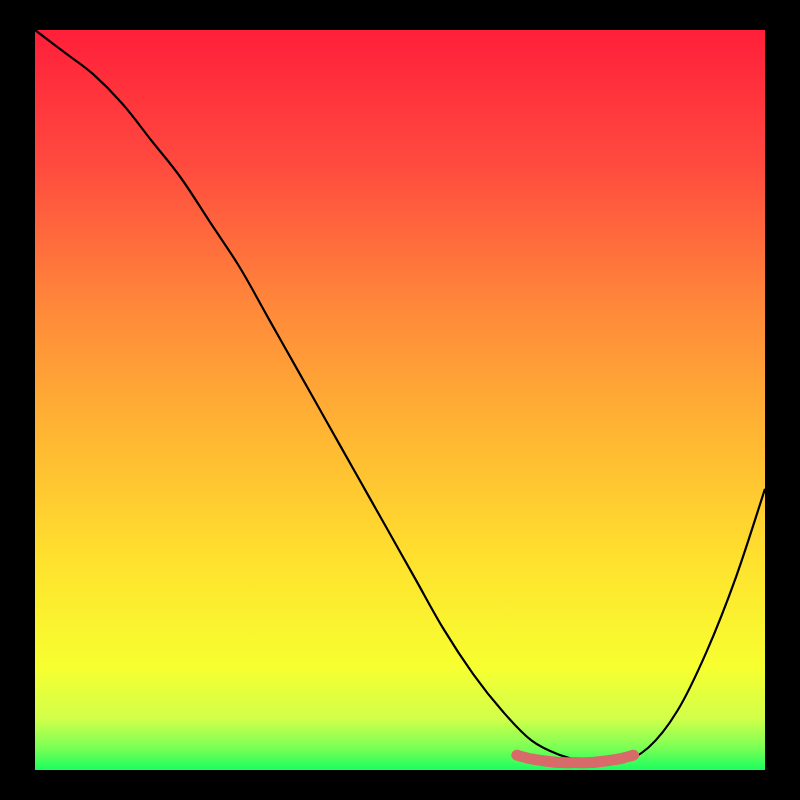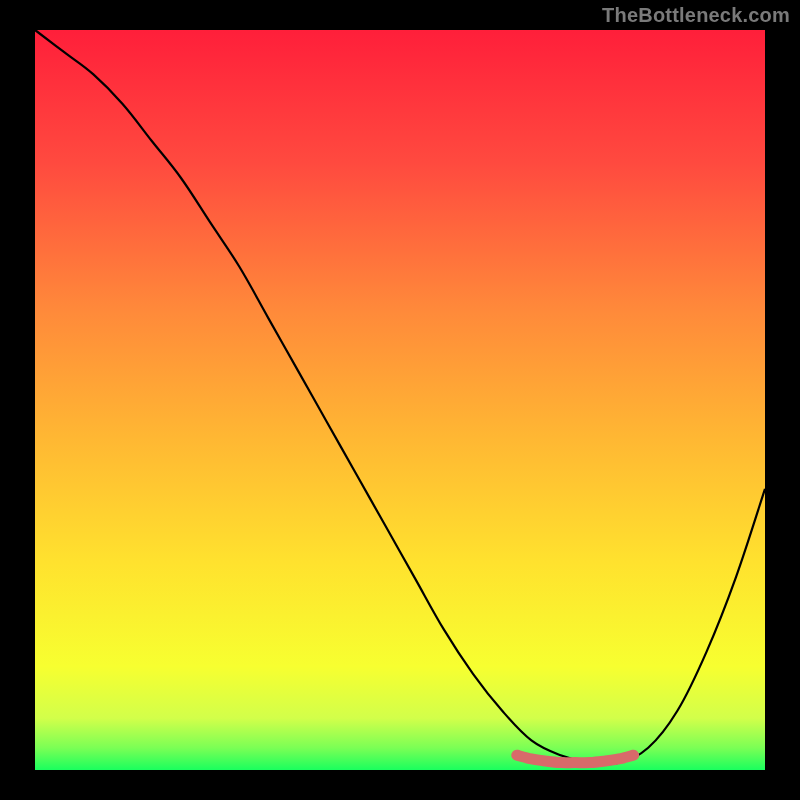--- a/index.html
+++ b/index.html
@@ -34,21 +34,20 @@
     width: 800px;
     height: 800px;
     display: block;
     z-index: 1;
   }
 </style>
 </head>
 <body>
 
 <div class="frame">
-  <div class="watermark">TheBottleneck.com</div>
 
   <svg class="plot" viewBox="0 0 800 800">
     <defs>
       <linearGradient id="bg-grad" x1="0" y1="0" x2="0" y2="1">
           <stop offset="0%" stop-color="#ff1f3a"></stop>
           <stop offset="18%" stop-color="#ff4a3f"></stop>
           <stop offset="38%" stop-color="#ff8a3a"></stop>
           <stop offset="55.00000000000001%" stop-color="#ffb733"></stop>
           <stop offset="72%" stop-color="#ffe22e"></stop>
           <stop offset="86%" stop-color="#f7ff30"></stop>

